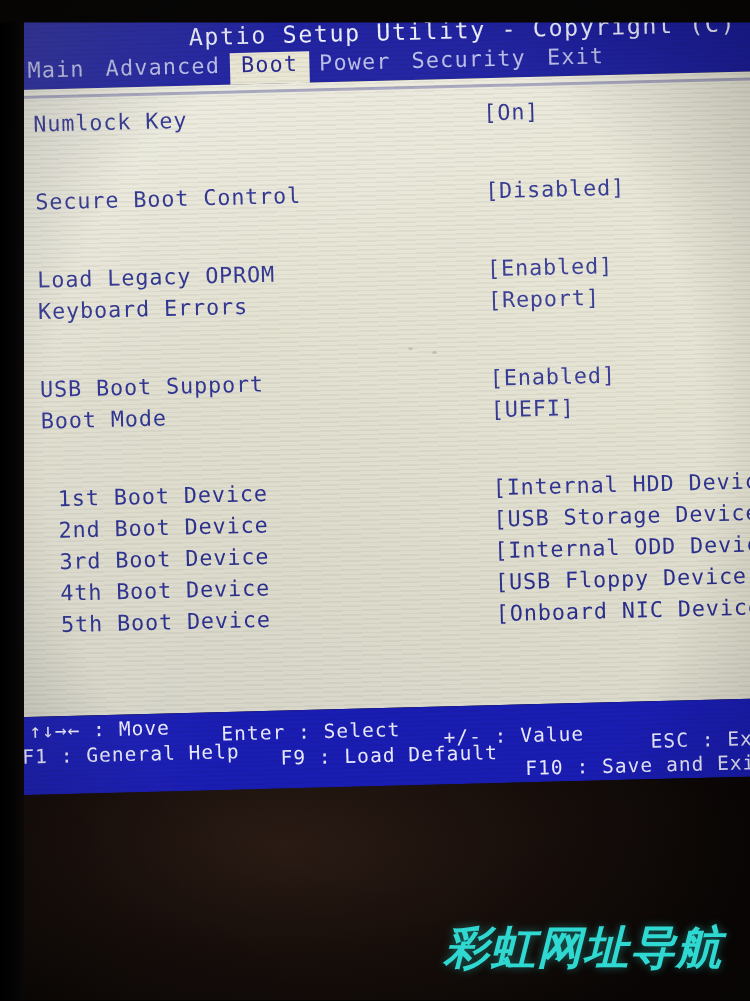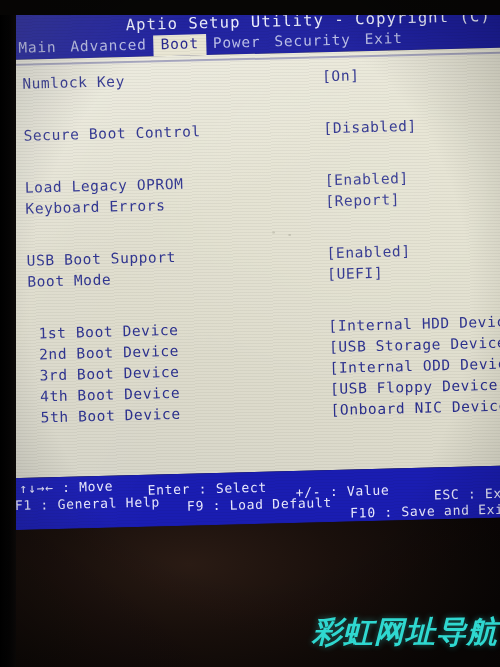--- a/index.html
+++ b/index.html
@@ -199,21 +199,21 @@
     position: absolute;
     inset: 0;
     pointer-events: none;
     background: radial-gradient(ellipse 80% 75% at 50% 45%, rgba(0,0,0,0) 55%, rgba(0,0,0,0.30) 100%);
     z-index: 9;
   }
 
   
   .watermark {
     position: absolute;
-    right: 2px;
+    right: 18px;
     bottom: 14px;
     z-index: 20;
     font-family: "DejaVu Sans", "Liberation Sans", sans-serif;
     font-size: 30px;
     font-weight: bold;
     font-style: italic;
     letter-spacing: 1px;
     color: #2fd8d0;
     text-shadow: 0 0 6px rgba(47,216,208,0.45);
     white-space: nowrap;

